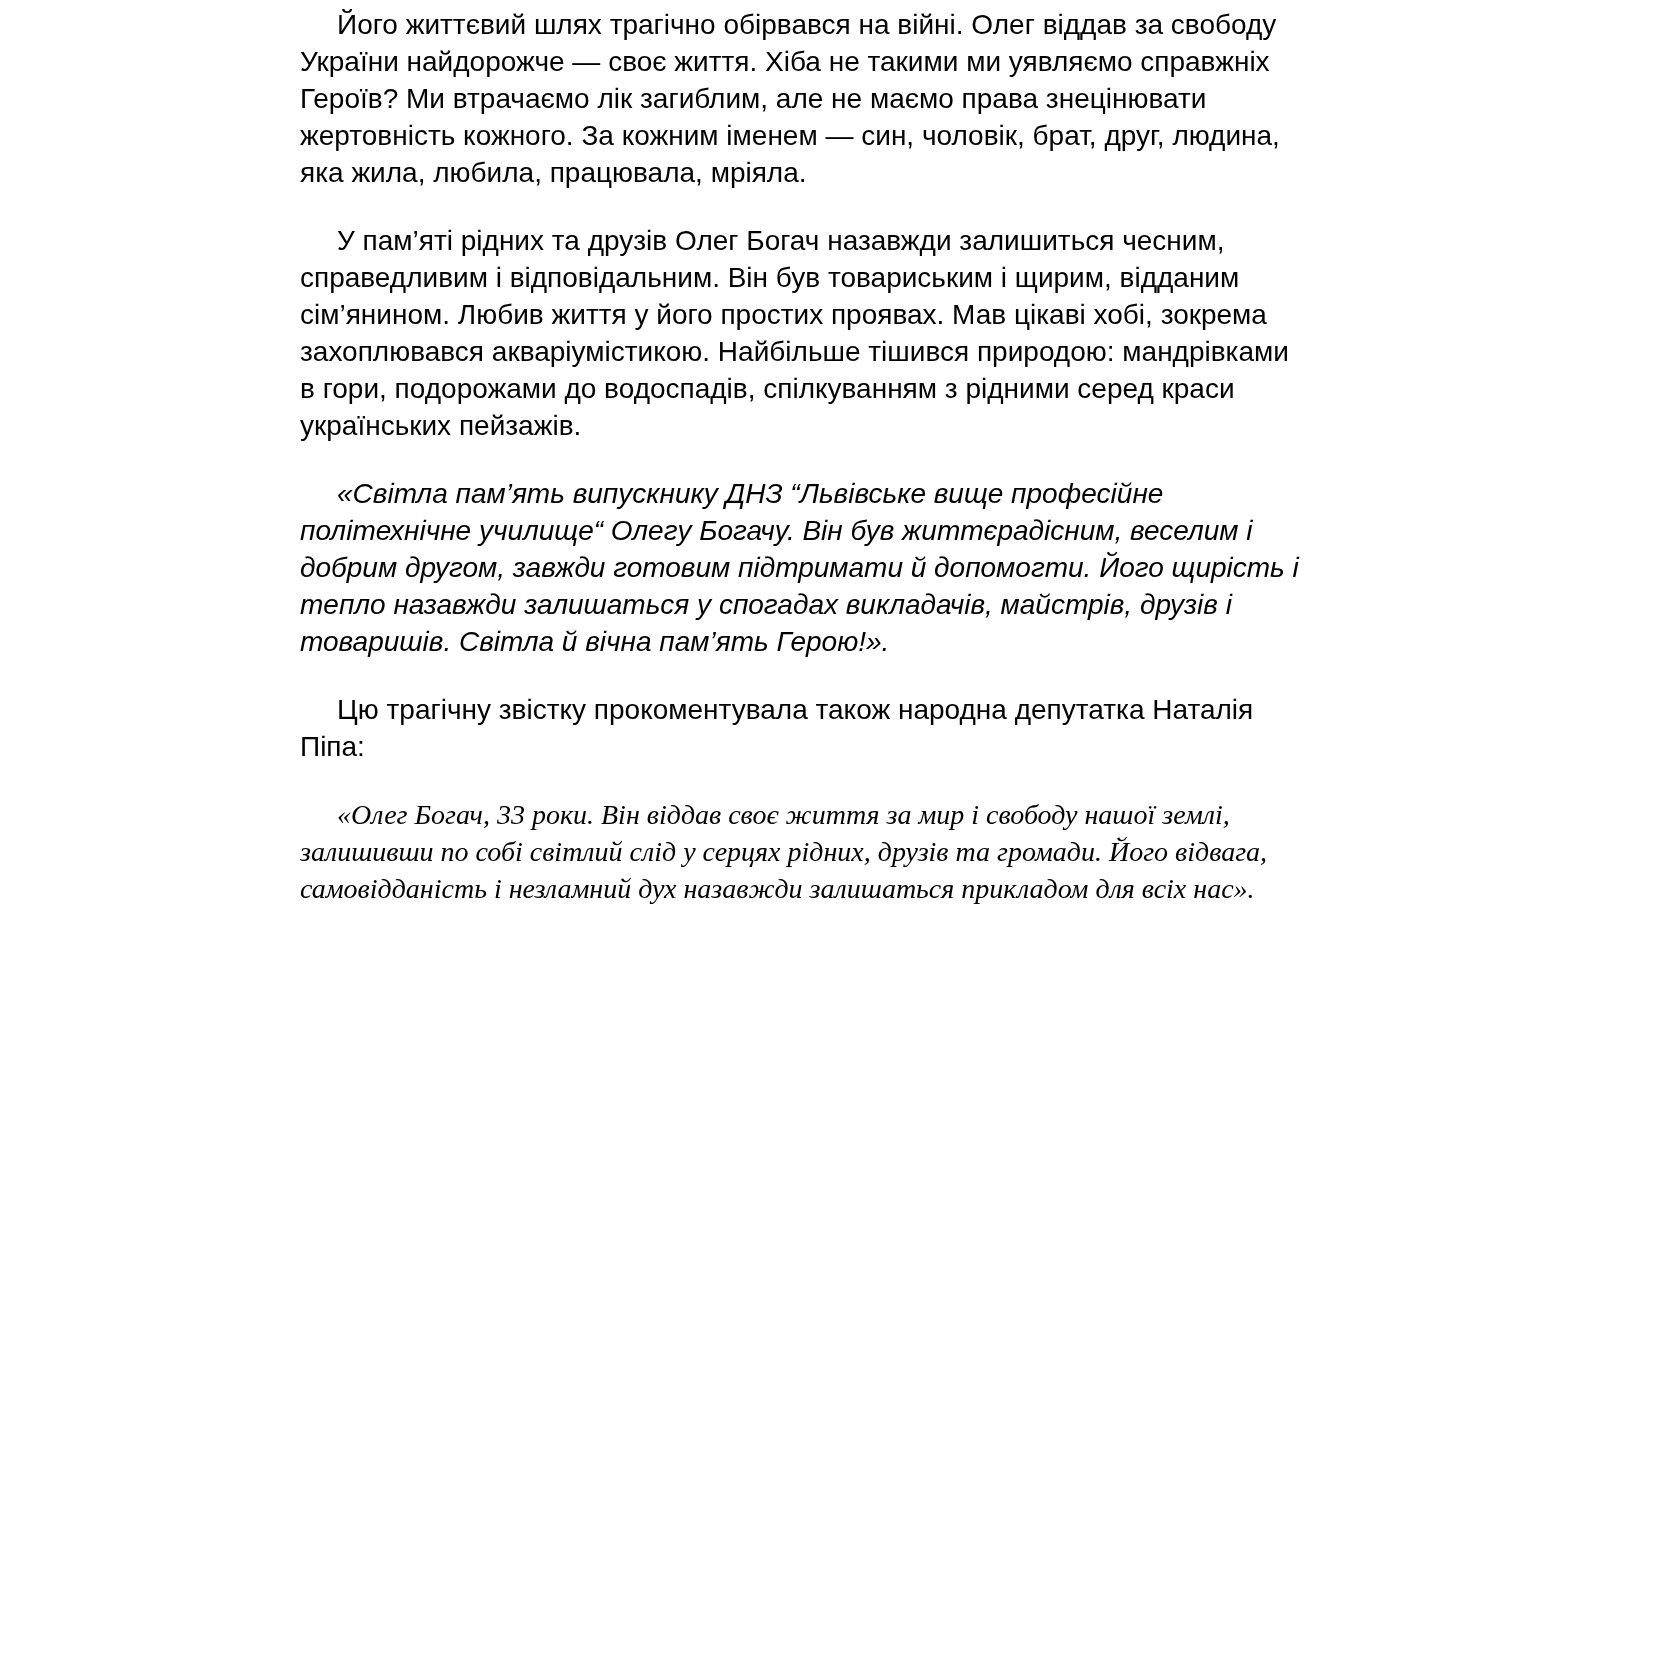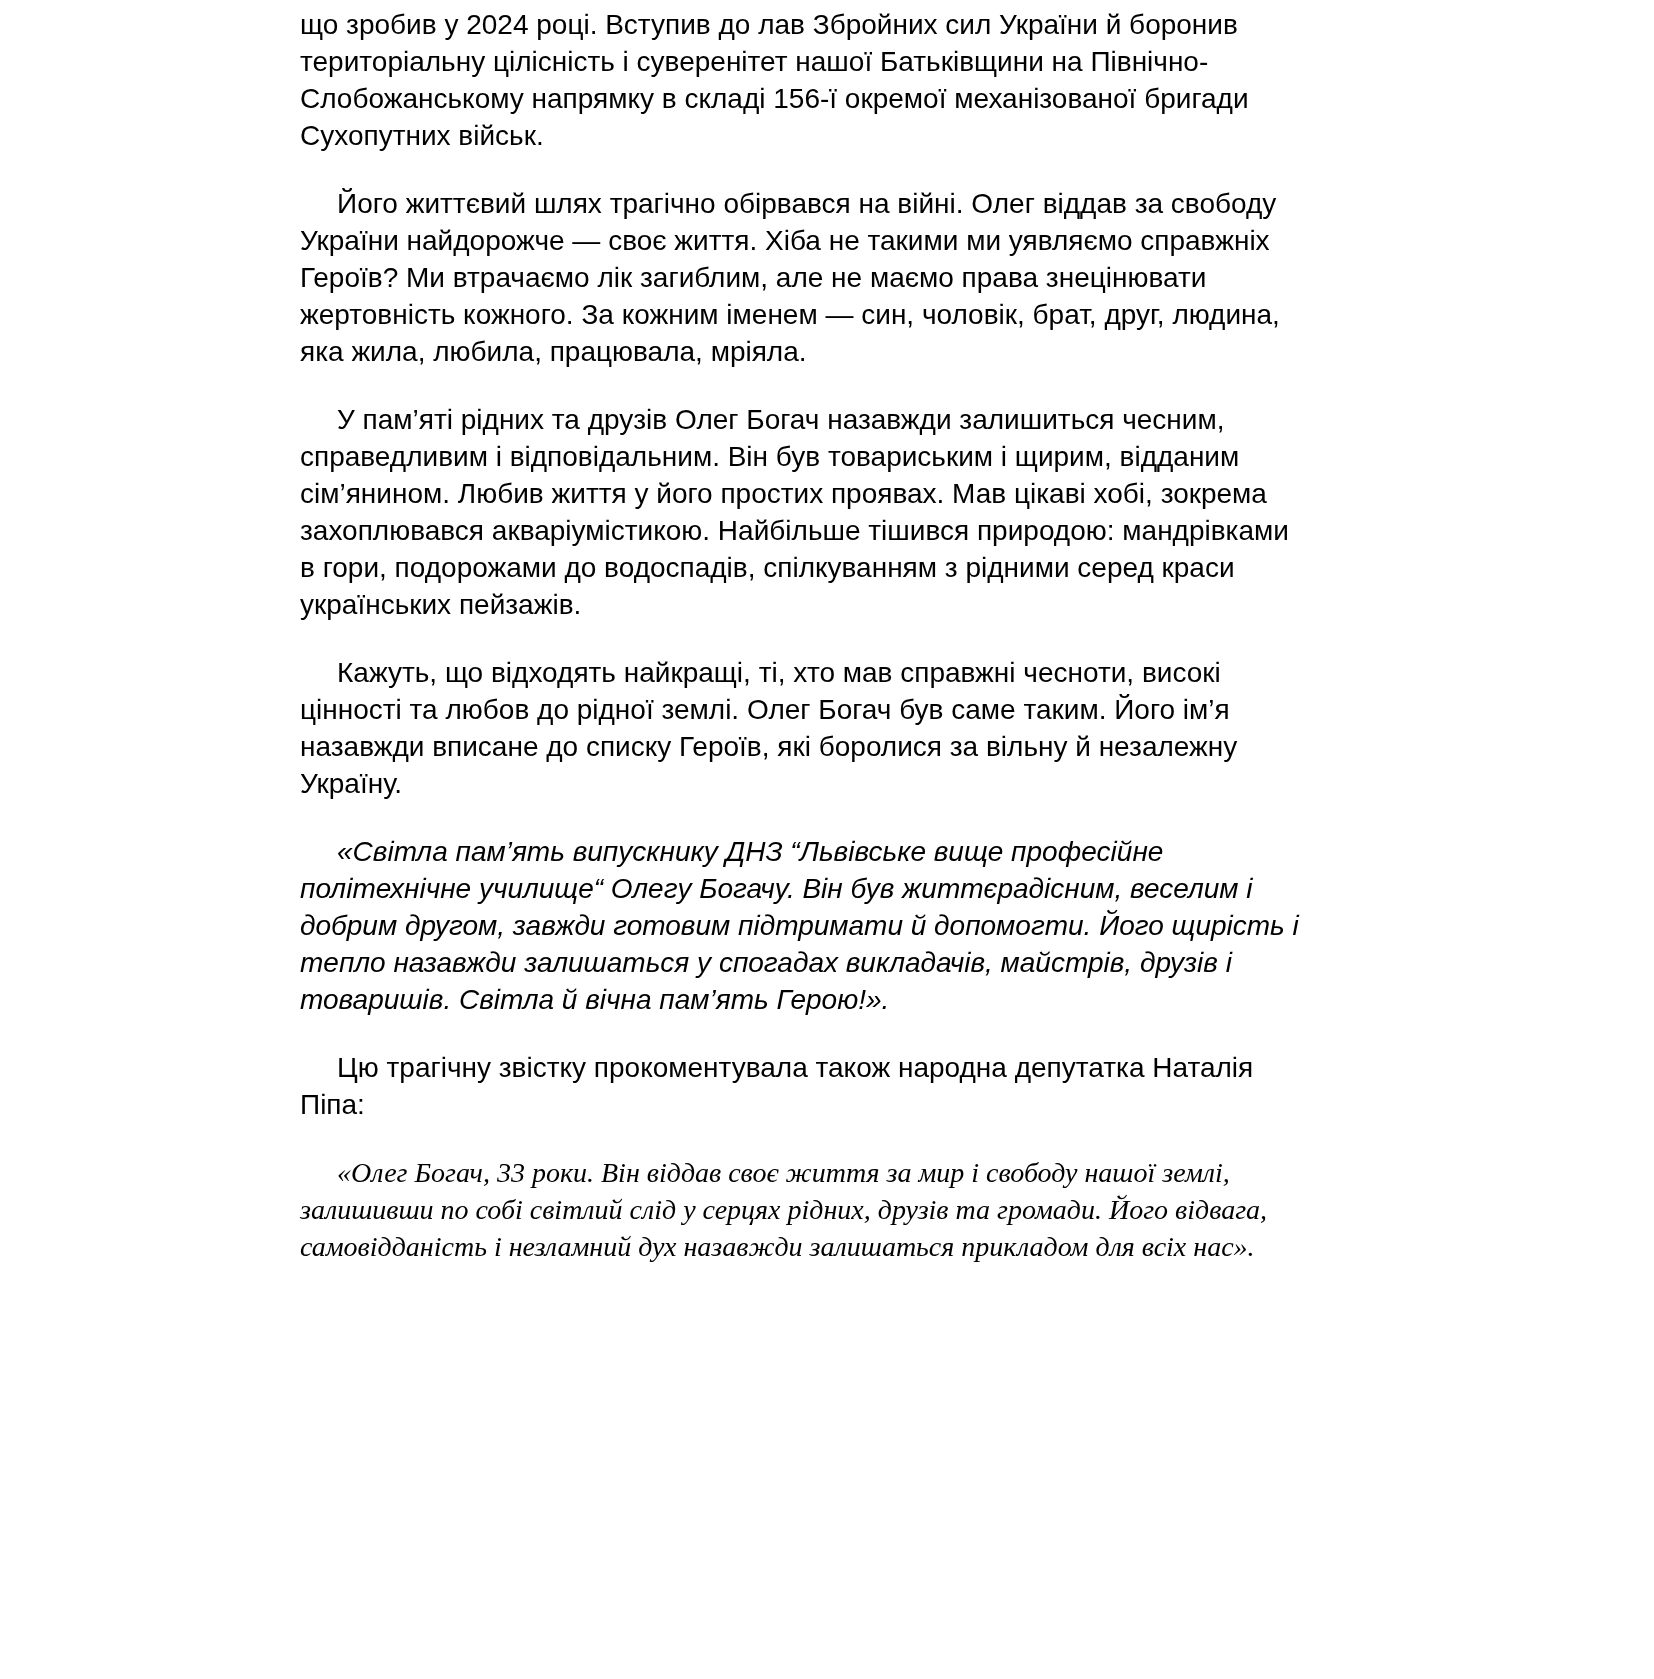--- a/index.html
+++ b/index.html
@@ -38,21 +38,19 @@
   .para:last-child {
     margin-bottom: 0;
     font-family: Liberation Serif, serif;
   }
 </style>
 </head>
 <body>
 
 <div class="page">
   <div class="text-column">
-    <p class="para no-indent">що зробив у 2024 році. Вступив до лав Збройних сил України й боронив територіальну цілісність і суверенітет нашої Батьківщини на Північно-Слобожанському напрямку в складі 156-ї окремої механізованої бригади Сухопутних військ.</p>
     <p class="para">Його життєвий шлях трагічно обірвався на війні. Олег віддав за свободу України найдорожче — своє життя. Хіба не такими ми уявляємо справжніх Героїв? Ми втрачаємо лік загиблим, але не маємо права знецінювати жертовність кожного. За кожним іменем — син, чоловік, брат, друг, людина, яка жила, любила, працювала, мріяла.</p>
     <p class="para">У пам’яті рідних та друзів Олег Богач назавжди залишиться чесним, справедливим і відповідальним. Він був товариським і щирим, відданим сім’янином. Любив життя у його простих проявах. Мав цікаві хобі, зокрема захоплювався акваріумістикою. Найбільше тішився природою: мандрівками в гори, подорожами до водоспадів, спілкуванням з рідними серед краси українських пейзажів.</p>
-    <p class="para">Кажуть, що відходять найкращі, ті, хто мав справжні чесноти, високі цінності та любов до рідної землі. Олег Богач був саме таким. Його ім’я назавжди вписане до списку Героїв, які боролися за вільну й незалежну Україну.</p>
     <p class="para italic">«Світла пам’ять випускнику ДНЗ “Львівське вище професійне політехнічне училище“ Олегу Богачу. Він був життєрадісним, веселим і добрим другом, завжди готовим підтримати й допомогти. Його щирість і тепло назавжди залишаться у спогадах викладачів, майстрів, друзів і товаришів. Світла й вічна пам’ять Герою!».</p>
     <p class="para">Цю трагічну звістку прокоментувала також народна депутатка Наталія Піпа:</p>
     <p class="para italic">«Олег Богач, 33 роки. Він віддав своє життя за мир і свободу нашої землі, залишивши по собі світлий слід у серцях рідних, друзів та громади. Його відвага, самовідданість і незламний дух назавжди залишаться прикладом для всіх нас».</p>
   </div>
 </div>
 
 </body></html>

